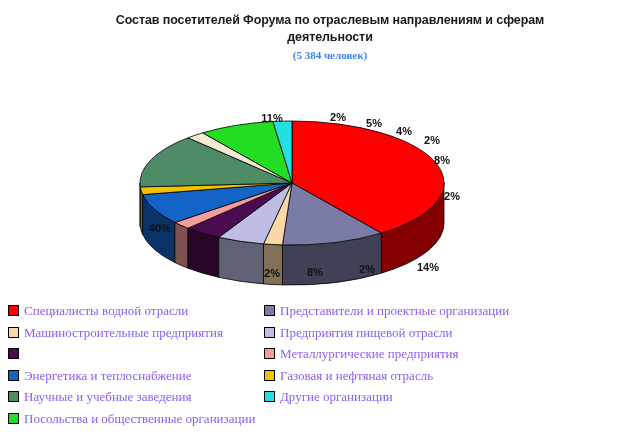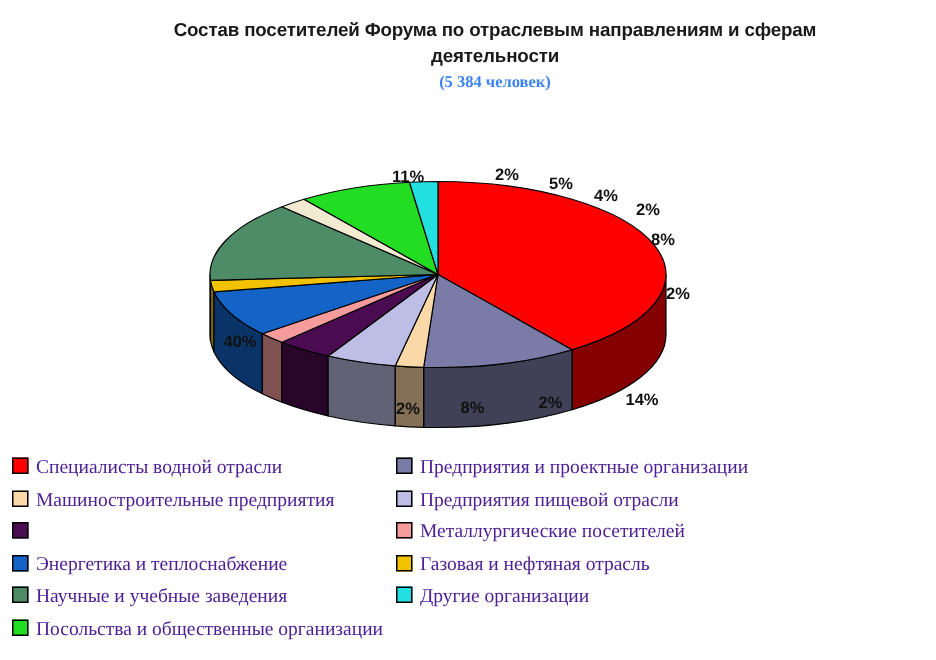--- a/index.html
+++ b/index.html
@@ -82,21 +82,21 @@
   .swatch {
     width: 9px;
     height: 9px;
     border: 1px solid #000000;
     margin-right: 5px;
     flex: 0 0 auto;
   }
   .legend-text {
     font-family: "Liberation Serif", "DejaVu Serif", serif;
     font-size: 13px;
-    color: #4c1d95;
+    color: #8b5cf6;
     line-height: 13px;
   }
 </style>
 </head>
 <body>
 
 <div id="chart-root">
 
   <div class="title-block">
     <div class="title-line">Состав посетителей Форума по отраслевым направлениям и сферам</div>
@@ -166,29 +166,29 @@
           <span class="legend-text">Научные и учебные заведения</span>
         </div>
         <div class="legend-item">
           <span class="swatch" style="background: rgb(34, 221, 34);"></span>
           <span class="legend-text">Посольства и общественные организации</span>
         </div>
       </div>
     <div class="legend-col right" id="legend-right">
         <div class="legend-item">
           <span class="swatch" style="background: rgb(123, 123, 168);"></span>
-          <span class="legend-text">Предприятия и проектные организации</span>
+          <span class="legend-text">Представители и проектные организации</span>
         </div>
         <div class="legend-item">
           <span class="swatch" style="background: rgb(189, 189, 229);"></span>
           <span class="legend-text">Предприятия пищевой отрасли</span>
         </div>
         <div class="legend-item">
           <span class="swatch" style="background: rgb(247, 156, 156);"></span>
-          <span class="legend-text">Металлургические посетителей</span>
+          <span class="legend-text">Металлургические предприятия</span>
         </div>
         <div class="legend-item">
           <span class="swatch" style="background: rgb(242, 194, 0);"></span>
           <span class="legend-text">Газовая и нефтяная отрасль</span>
         </div>
         <div class="legend-item">
           <span class="swatch" style="background: rgb(34, 224, 224);"></span>
           <span class="legend-text">Другие организации</span>
         </div>
       </div>

